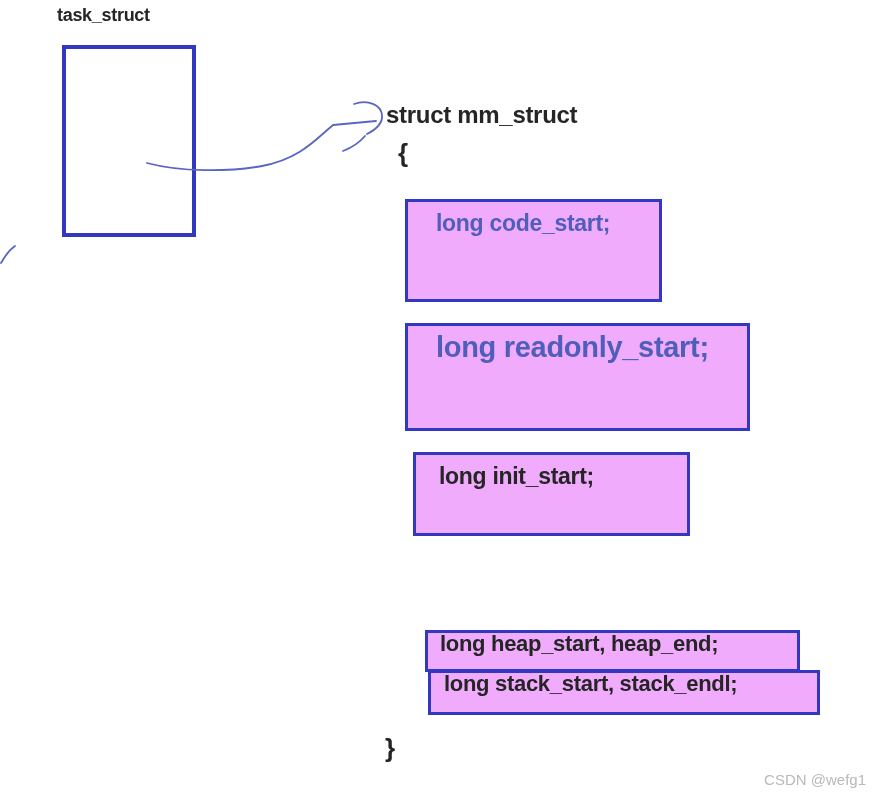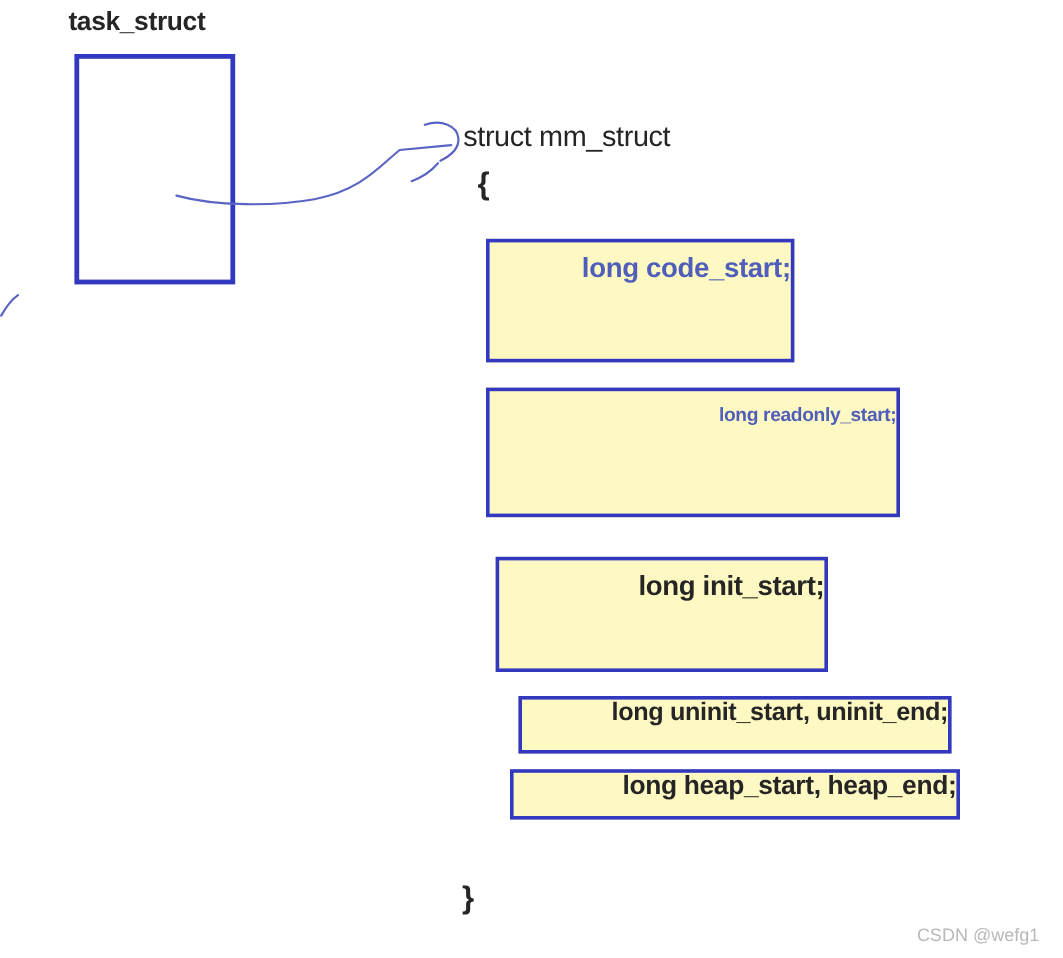--- a/index.html
+++ b/index.html
@@ -24,71 +24,71 @@
   .ink {
     fill: none;
     stroke: var(--arrow, #5a64c4);
     stroke-width: 1.8;
     stroke-linecap: round;
     stroke-linejoin: round;
   }
   .task-label {
     position: absolute;
     left: 57px; top: 5px;
-    font-size: 22px;
+    font-size: 18px;
     font-weight: bold;
     letter-spacing: -0.3px;
     color: var(--black-text, #252525);
     white-space: nowrap;
   }
   .task-box {
     position: absolute;
     left: 62px; top: 45px;
     width: 134px; height: 192px;
     border: 4px solid var(--box-border, #3239c0);
     box-sizing: border-box;
     background: #ffffff;
   }
   .mm-header {
     position: absolute;
     left: 386px; top: 101px;
     font-size: 24px;
-    font-weight: normal;
+    font-weight: bold;
     letter-spacing: -0.3px;
     color: var(--black-text, #252525);
     white-space: nowrap;
   }
   .brace {
     position: absolute;
     font-size: 26px;
     font-weight: bold;
     color: var(--black-text, #252525);
   }
   .open-brace { left: 398px; top: 138px; }
   .close-brace { left: 385px; top: 733px; }
   .field-box {
     position: absolute;
     box-sizing: border-box;
     border: 3px solid var(--box-border, #3239c0);
-    background: #fef9c3;
+    background: #f0abfc;
     display: flex;
-    flex-direction: row;
-    justify-content: flex-end;
+    flex-direction: column;
+    justify-content: space-between;
     font-weight: bold;
     letter-spacing: -0.3px;
     white-space: nowrap;
   }
   .field-line { line-height: 42px; }
   .text-blue  { color: var(--blue-text, #4f5dbb); }
   .text-black { color: var(--black-text, #252525); }
   .box-code     { left: 405px; top: 199px; width: 257px; height: 103px; padding-left: 28px; font-size: 23px; }
-  .box-readonly { left: 405px; top: 323px; width: 345px; height: 108px; padding-left: 40px; font-size: 16px; gap: 37px; }
-  .box-init     { left: 413px; top: 452px; width: 277px; height: 96px;  padding-left: 23px; font-size: 23px; margin-top: 12px; }
+  .box-readonly { left: 405px; top: 323px; width: 345px; height: 108px; padding-left: 28px; font-size: 29px; gap: 37px; }
+  .box-init     { left: 413px; top: 452px; width: 277px; height: 84px;  padding-left: 23px; font-size: 23px; }
   .box-uninit   { left: 432px; top: 580px; width: 361px; height: 48px;  padding-left: 2px;  font-size: 21px; }
-  .box-heap     { left: 425px; top: 630px; width: 375px; height: 42px;  padding-left: 12px; font-size: 22px; margin-top: 11px; }
+  .box-heap     { left: 425px; top: 630px; width: 375px; height: 42px;  padding-left: 12px; font-size: 22px; }
   .box-stack    { left: 428px; top: 670px; width: 392px; height: 45px;  padding-left: 13px; font-size: 22px; }
   .box-uninit .field-line, .box-heap .field-line, .box-stack .field-line { line-height: 1; }
   .watermark {
     position: absolute;
     right: 20px; top: 771px;
     font-size: 15px;
     color: var(--watermark, #b9b9b9);
     white-space: nowrap;
   }
 </style>
@@ -117,26 +117,26 @@
   </div>
 
   <div class="field-box box-readonly text-blue">
     <div class="field-line">long readonly_start;</div>
   </div>
 
   <div class="field-box box-init text-black">
     <div class="field-line">long init_start;</div>
   </div>
 
-  <div class="field-box box-uninit text-black">
-    <div class="field-line">long uninit_start, uninit_end;</div>
-  </div>
 
   <div class="field-box box-heap text-black">
     <div class="field-line">long heap_start, heap_end;</div>
   </div>
 
+  <div class="field-box box-stack text-black">
+    <div class="field-line">long stack_start, stack_endl;</div>
+  </div>
 
   <div class="brace close-brace">}</div>
 
   <div class="watermark">CSDN @wefg1</div>
 
 </div>
 
 </body></html>

